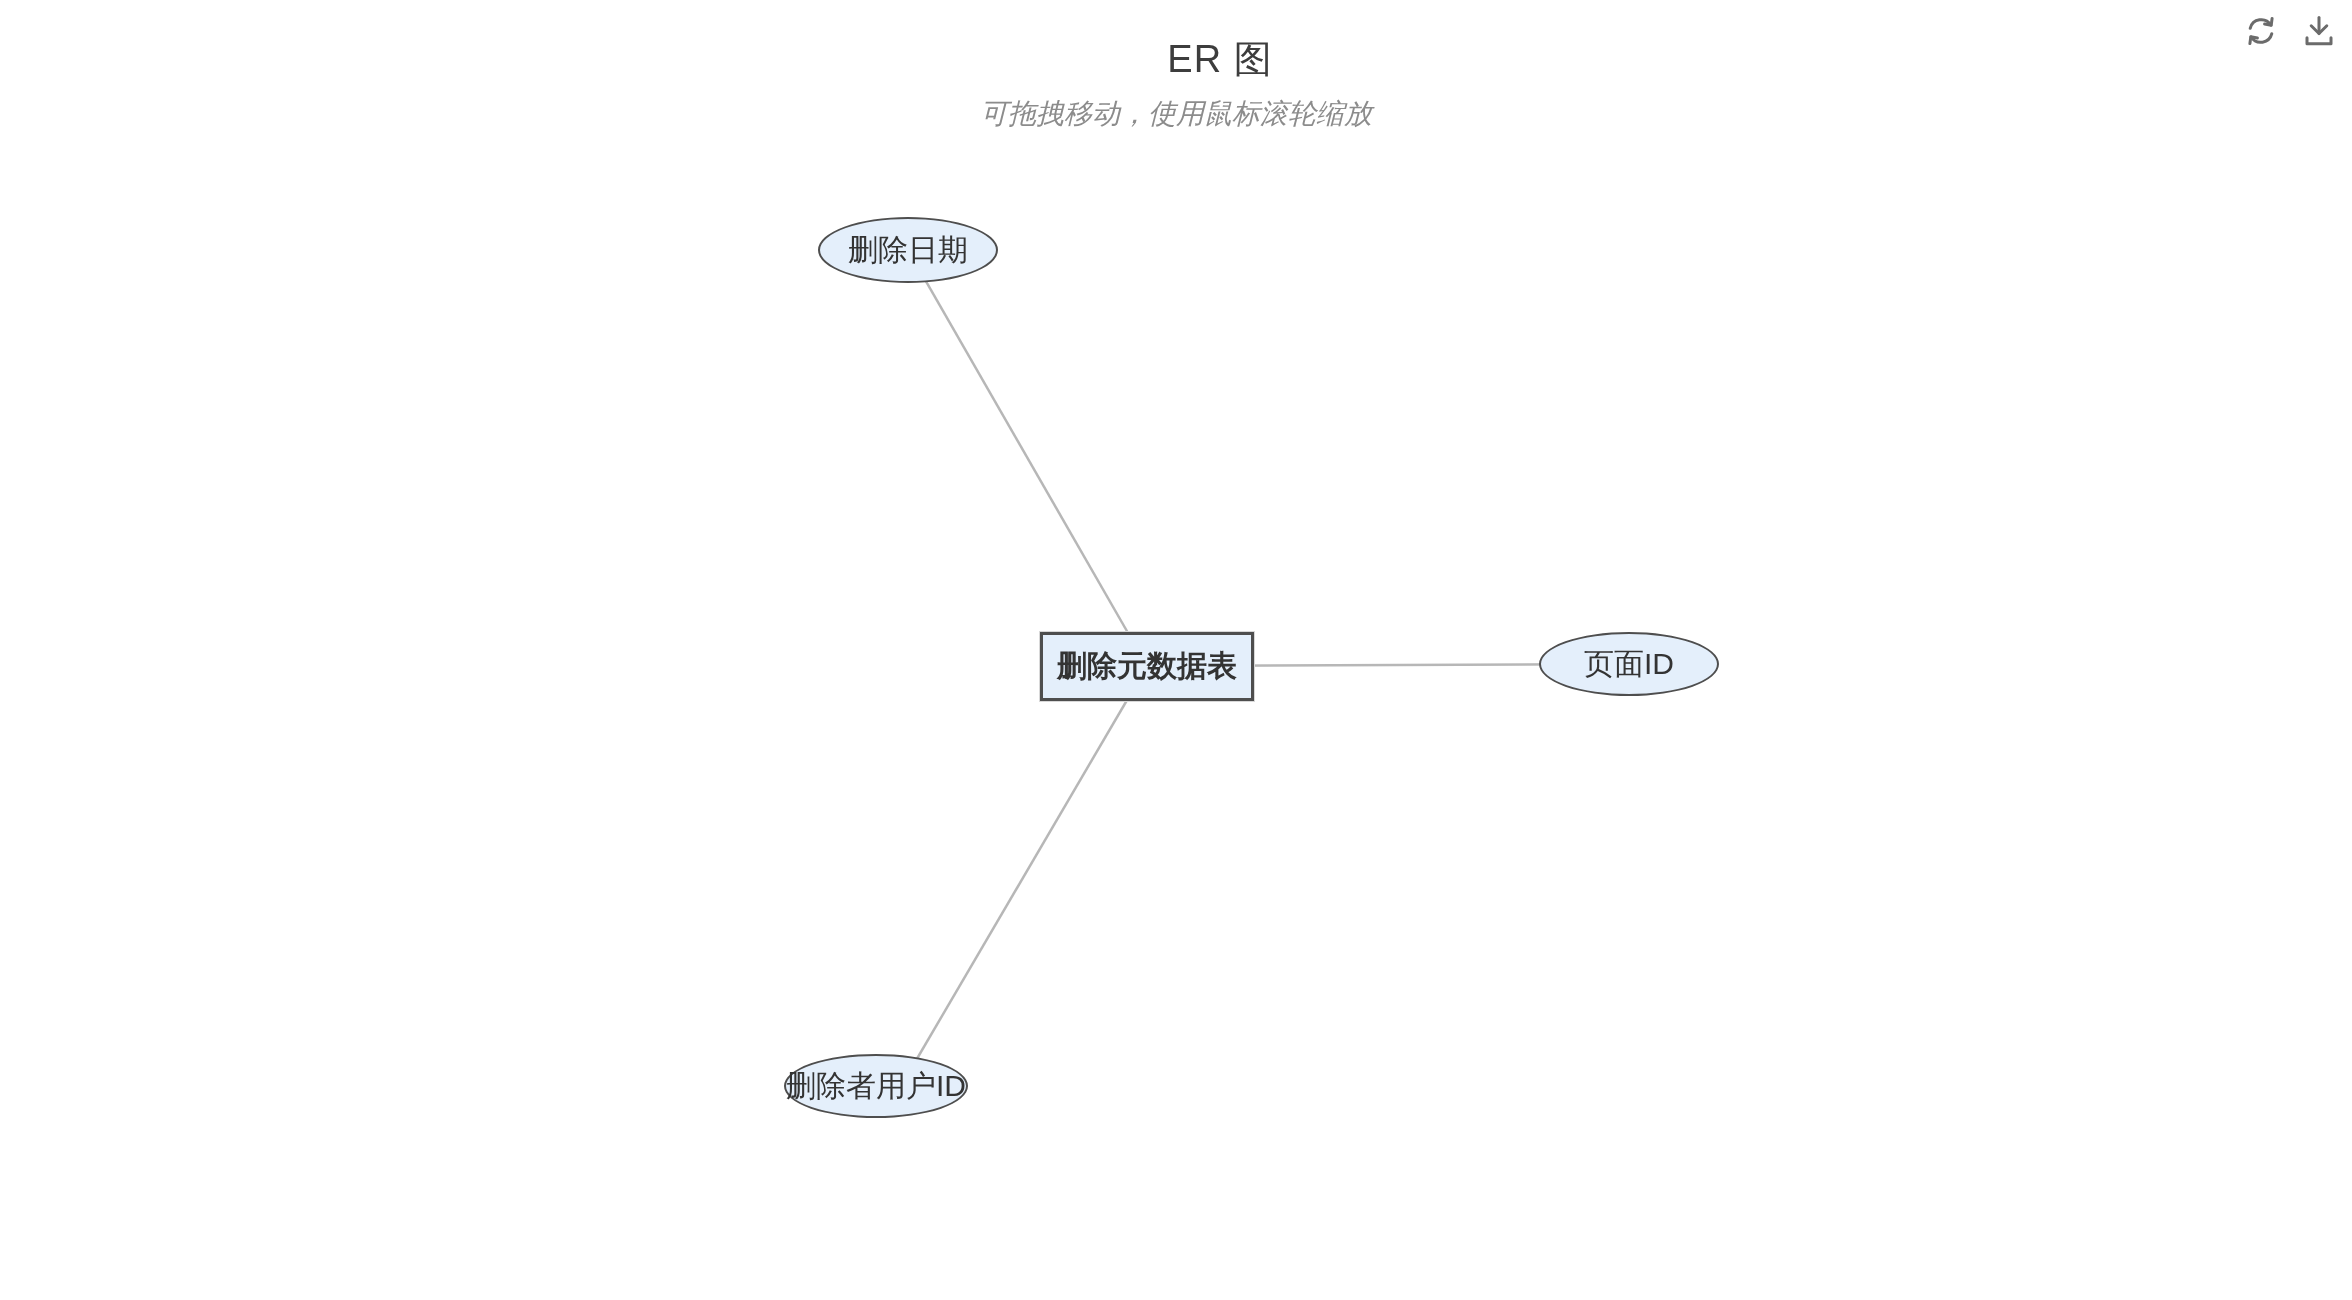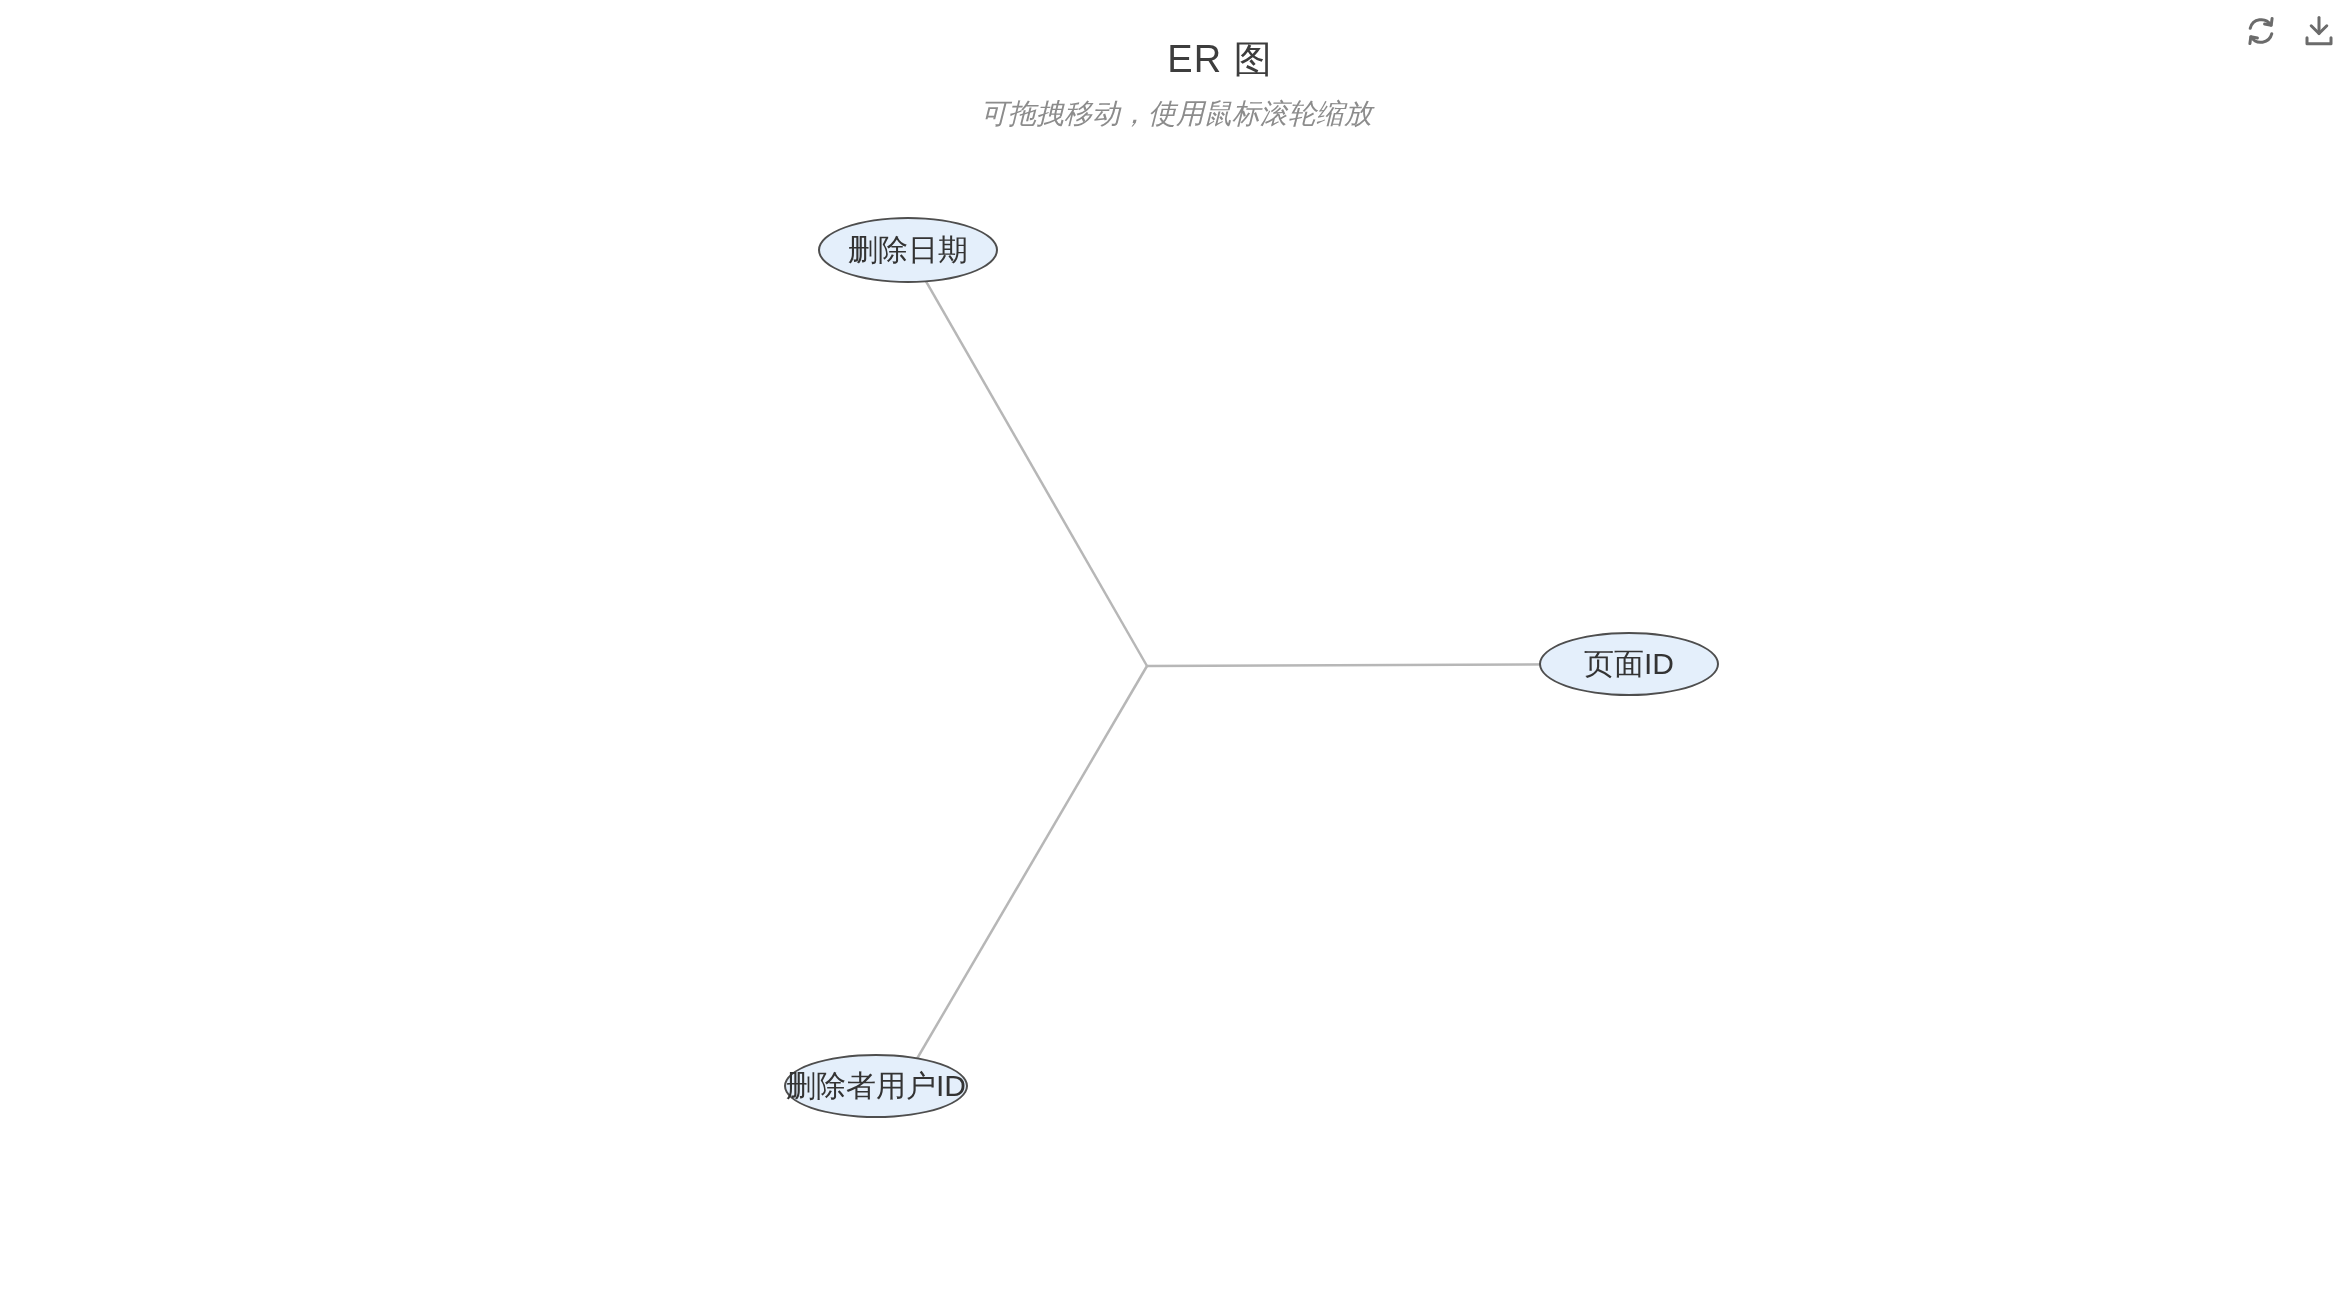--- a/index.html
+++ b/index.html
@@ -100,20 +100,23 @@
 </div>
 
 <div class="canvas">
 
   <svg class="edges" aria-hidden="true">
     <line x1="1147" y1="666" x2="908" y2="250"></line>
     <line x1="1147" y1="666" x2="1629" y2="664"></line>
     <line x1="1147" y1="666" x2="901" y2="1086"></line>
   </svg>
 
+  <div class="node entity" id="node-entity">
+    <span>删除元数据表</span>
+  </div>
 
   <div class="node attribute" id="node-attr-0">
     <span>删除日期</span>
   </div>
 
   <div class="node attribute" id="node-attr-1">
     <span>页面ID</span>
   </div>
 
   <div class="node attribute" id="node-attr-2">

